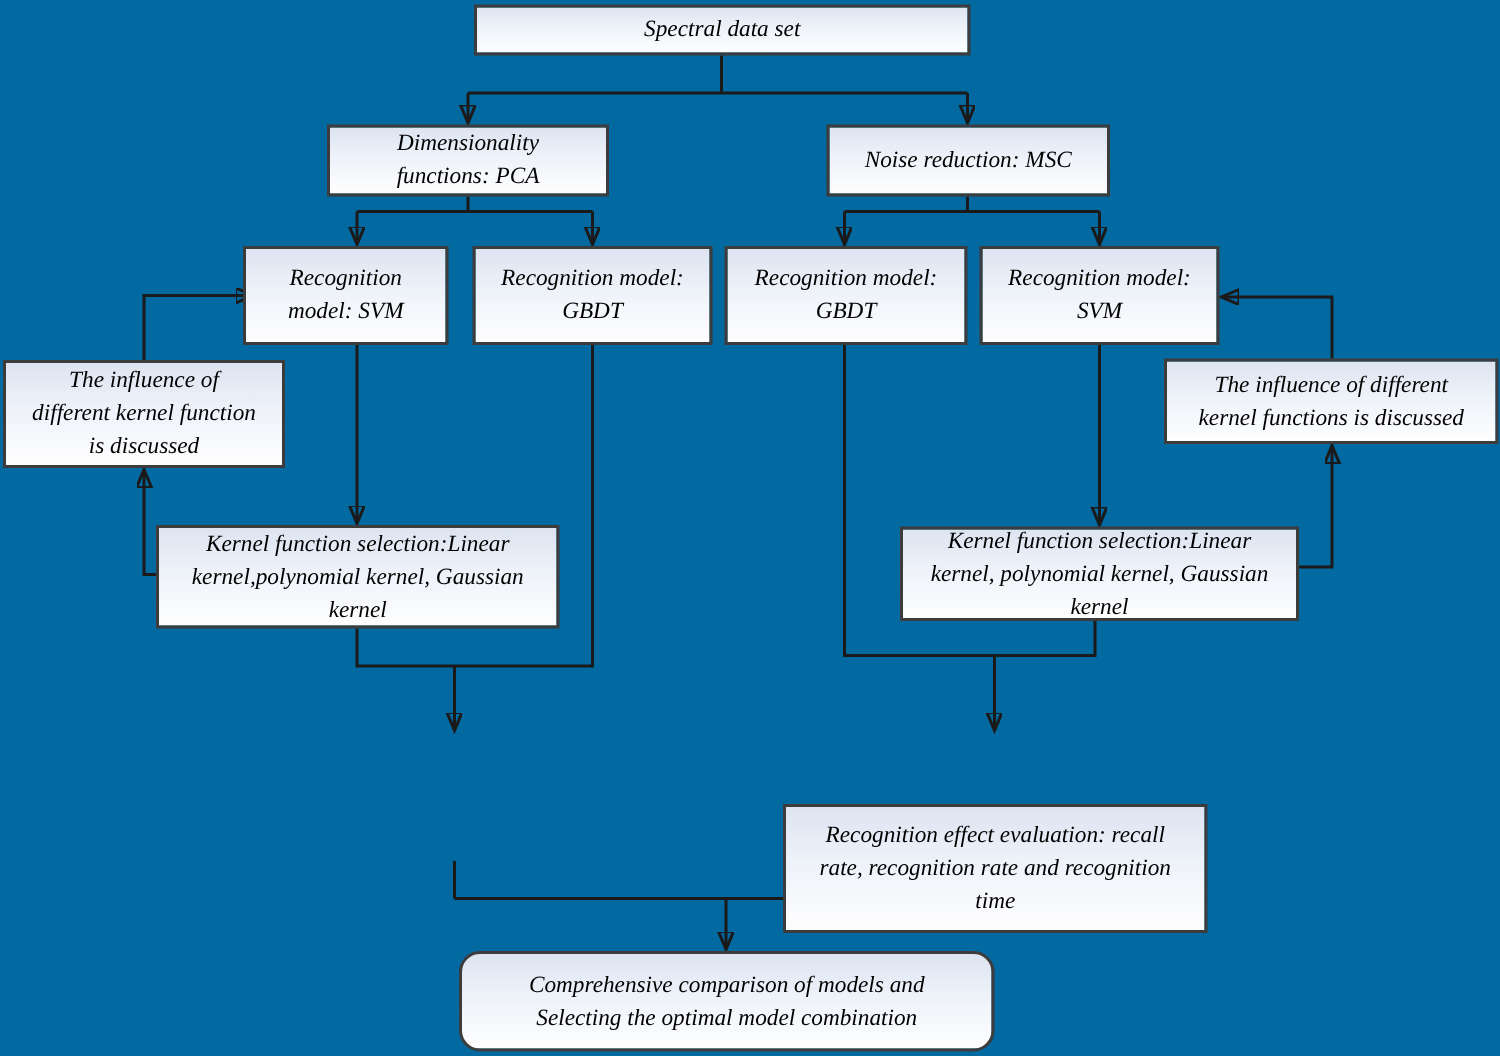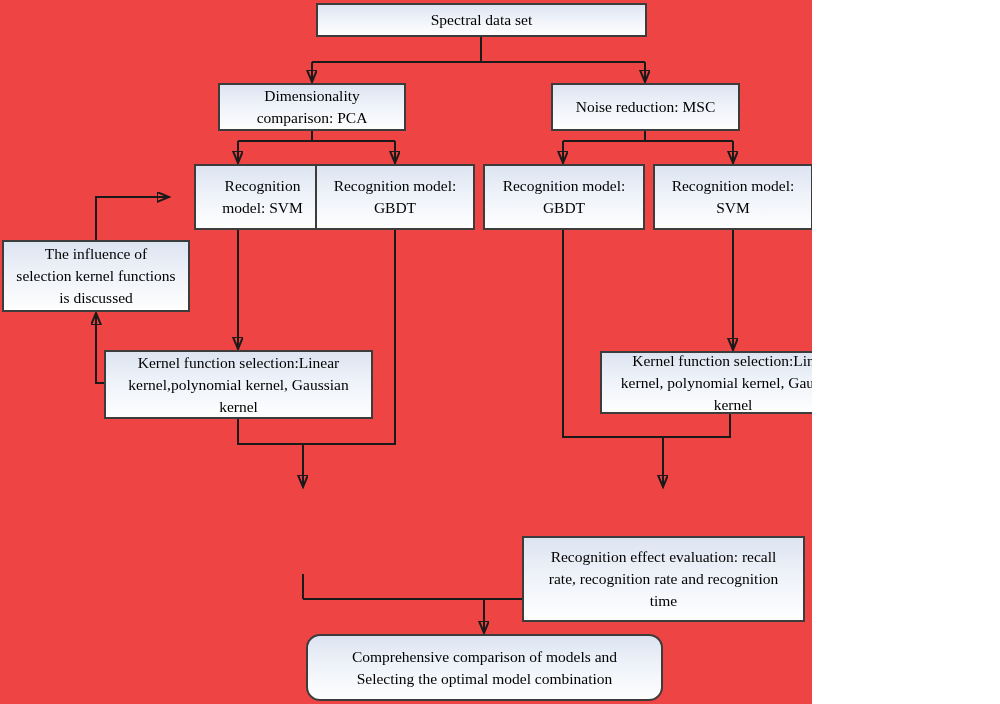--- a/index.html
+++ b/index.html
@@ -7,26 +7,27 @@
     --box-fill-top: #dde4f1;
     --box-fill-mid: #eef2f9;
     --box-fill-bottom: #fefefe;
     --box-border: #3c3c3c;
     --line: #1a1a1a;
     --text: #000000;
   }
   html, body { margin: 0; padding: 0; background: #ffffff; }
   .stage {
     position: relative;
-    width: 812px;
+    width: 1000px;
     height: 704px;
-    background: #ef4444;
+    background: #0369a1;
     font-family: "Liberation Serif", "DejaVu Serif", serif;
     color: var(--text);
     overflow: hidden;
+    font-style: italic;
   }
   .wires {
     position: absolute;
     left: 0; top: 0;
     z-index: 0;
   }
   .wires path {
     fill: none;
     stroke: var(--line);
     stroke-width: 2;
@@ -42,21 +43,21 @@
     justify-content: center;
     text-align: center;
     white-space: pre-line;
     font-size: 15.5px;
     line-height: 1.42;
     padding: 1px 4px;
   }
   .spectral       { left: 316px; top: 3px;   width: 331px; height: 34px; }
   .pca            { left: 218px; top: 83px;  width: 188px; height: 48px; }
   .msc            { left: 551px; top: 83px;  width: 189px; height: 48px; }
-  .svm-left       { left: 162px; top: 164px; width: 137px; height: 66px; margin-left: 32px; }
+  .svm-left       { left: 162px; top: 164px; width: 137px; height: 66px; }
   .gbdt-left      { left: 315px; top: 164px; width: 160px; height: 66px; }
   .gbdt-right     { left: 483px; top: 164px; width: 162px; height: 66px; }
   .svm-right      { left: 653px; top: 164px; width: 160px; height: 66px; }
   .influence-left { left: 2px;   top: 240px; width: 188px; height: 72px; }
   .influence-right{ left: 776px; top: 239px; width: 223px; height: 57px; }
   .kernel-left    { left: 104px; top: 350px; width: 269px; height: 69px; }
   .kernel-right   { left: 600px; top: 351px; width: 266px; height: 63px; }
   .eval-left      { left: 175px; top: 488px; width: 257px; height: 86px; }
   .eval-right     { left: 522px; top: 488px; width: 283px; height: 86px; margin-top: 48px; }
   .final          { left: 306px; top: 634px; width: 357px; height: 67px; border-radius: 14px; }
@@ -100,33 +101,35 @@
 
     <path d="M866 378 H888 V298" marker-end="url(#arr)"></path>
     <path d="M888 239 V198 H815" marker-end="url(#arr)"></path>
 
     <path d="M303 574 V599 M663 574 V599 M303 599 H663"></path>
     <path d="M484 599 V632" marker-end="url(#arr)"></path>
   </svg>
 
   <div class="node spectral">Spectral data set</div>
   <div class="node pca">Dimensionality
-comparison: PCA</div>
+functions: PCA</div>
   <div class="node msc">Noise reduction: MSC</div>
   <div class="node svm-left">Recognition
 model: SVM</div>
   <div class="node gbdt-left">Recognition model:
 GBDT</div>
   <div class="node gbdt-right">Recognition model:
 GBDT</div>
   <div class="node svm-right">Recognition model:
 SVM</div>
   <div class="node influence-left">The influence of
-selection kernel functions
+different kernel function
 is discussed</div>
+  <div class="node influence-right">The influence of different
+kernel functions is discussed</div>
   <div class="node kernel-left">Kernel function selection:Linear
 kernel,polynomial kernel, Gaussian
 kernel</div>
   <div class="node kernel-right">Kernel function selection:Linear
 kernel, polynomial kernel, Gaussian
 kernel</div>
   <div class="node eval-right">Recognition effect evaluation: recall
 rate, recognition rate and recognition
 time</div>
   <div class="node final">Comprehensive comparison of models and

